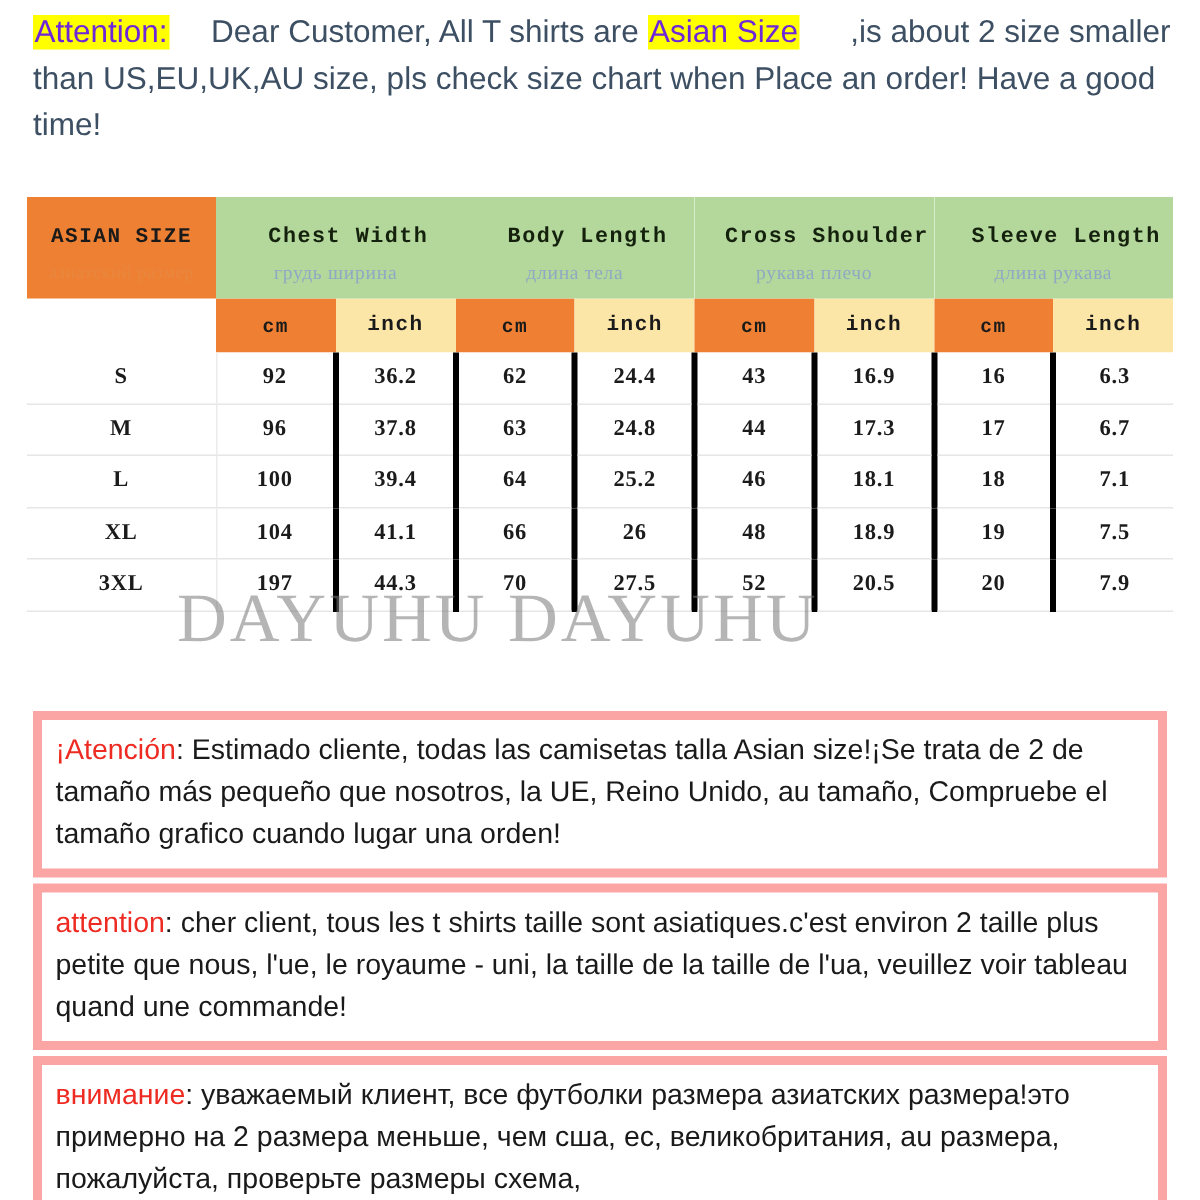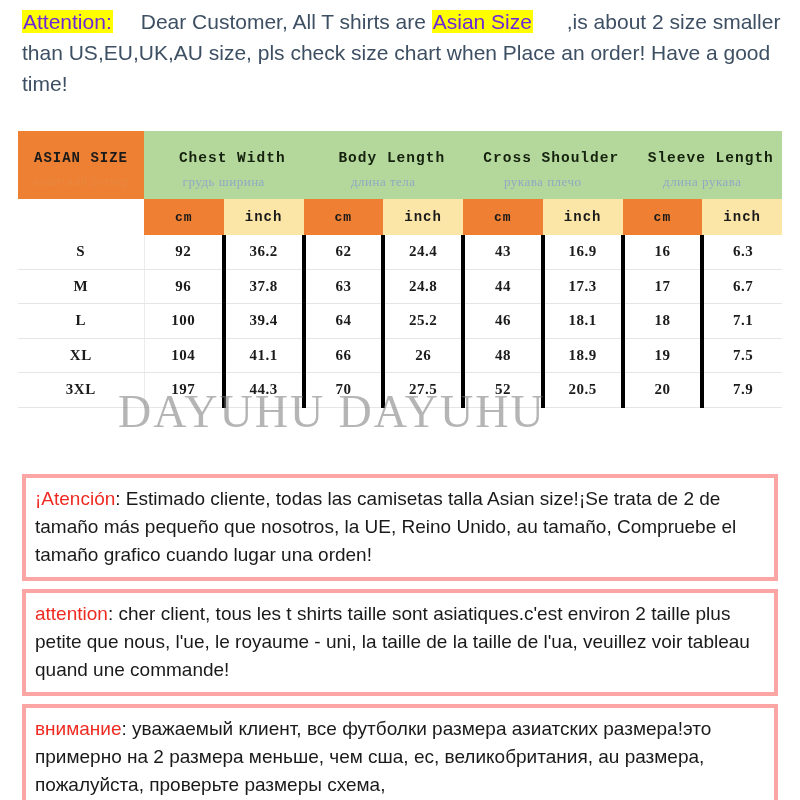--- a/index.html
+++ b/index.html
@@ -163,21 +163,21 @@
     user-select: none;
     text-align: center;
   }
 
   
   .note {
     position: absolute;
     left: 22px;
     width: 756px;
     box-sizing: border-box;
-    border: 4px solid #fca5a5;
+    border: 6px solid #fca5a5;
     background: #ffffff;
     padding: 7px 9px 8px 9px;
     font-size: 19px;
     line-height: 28px;
     color: #1a1a1a;
   }
   .note .lead { color: #ee2b22; }
   #note-es { top: 474px; }
   #note-fr { top: 589px; }
   #note-ru { top: 704px; }

